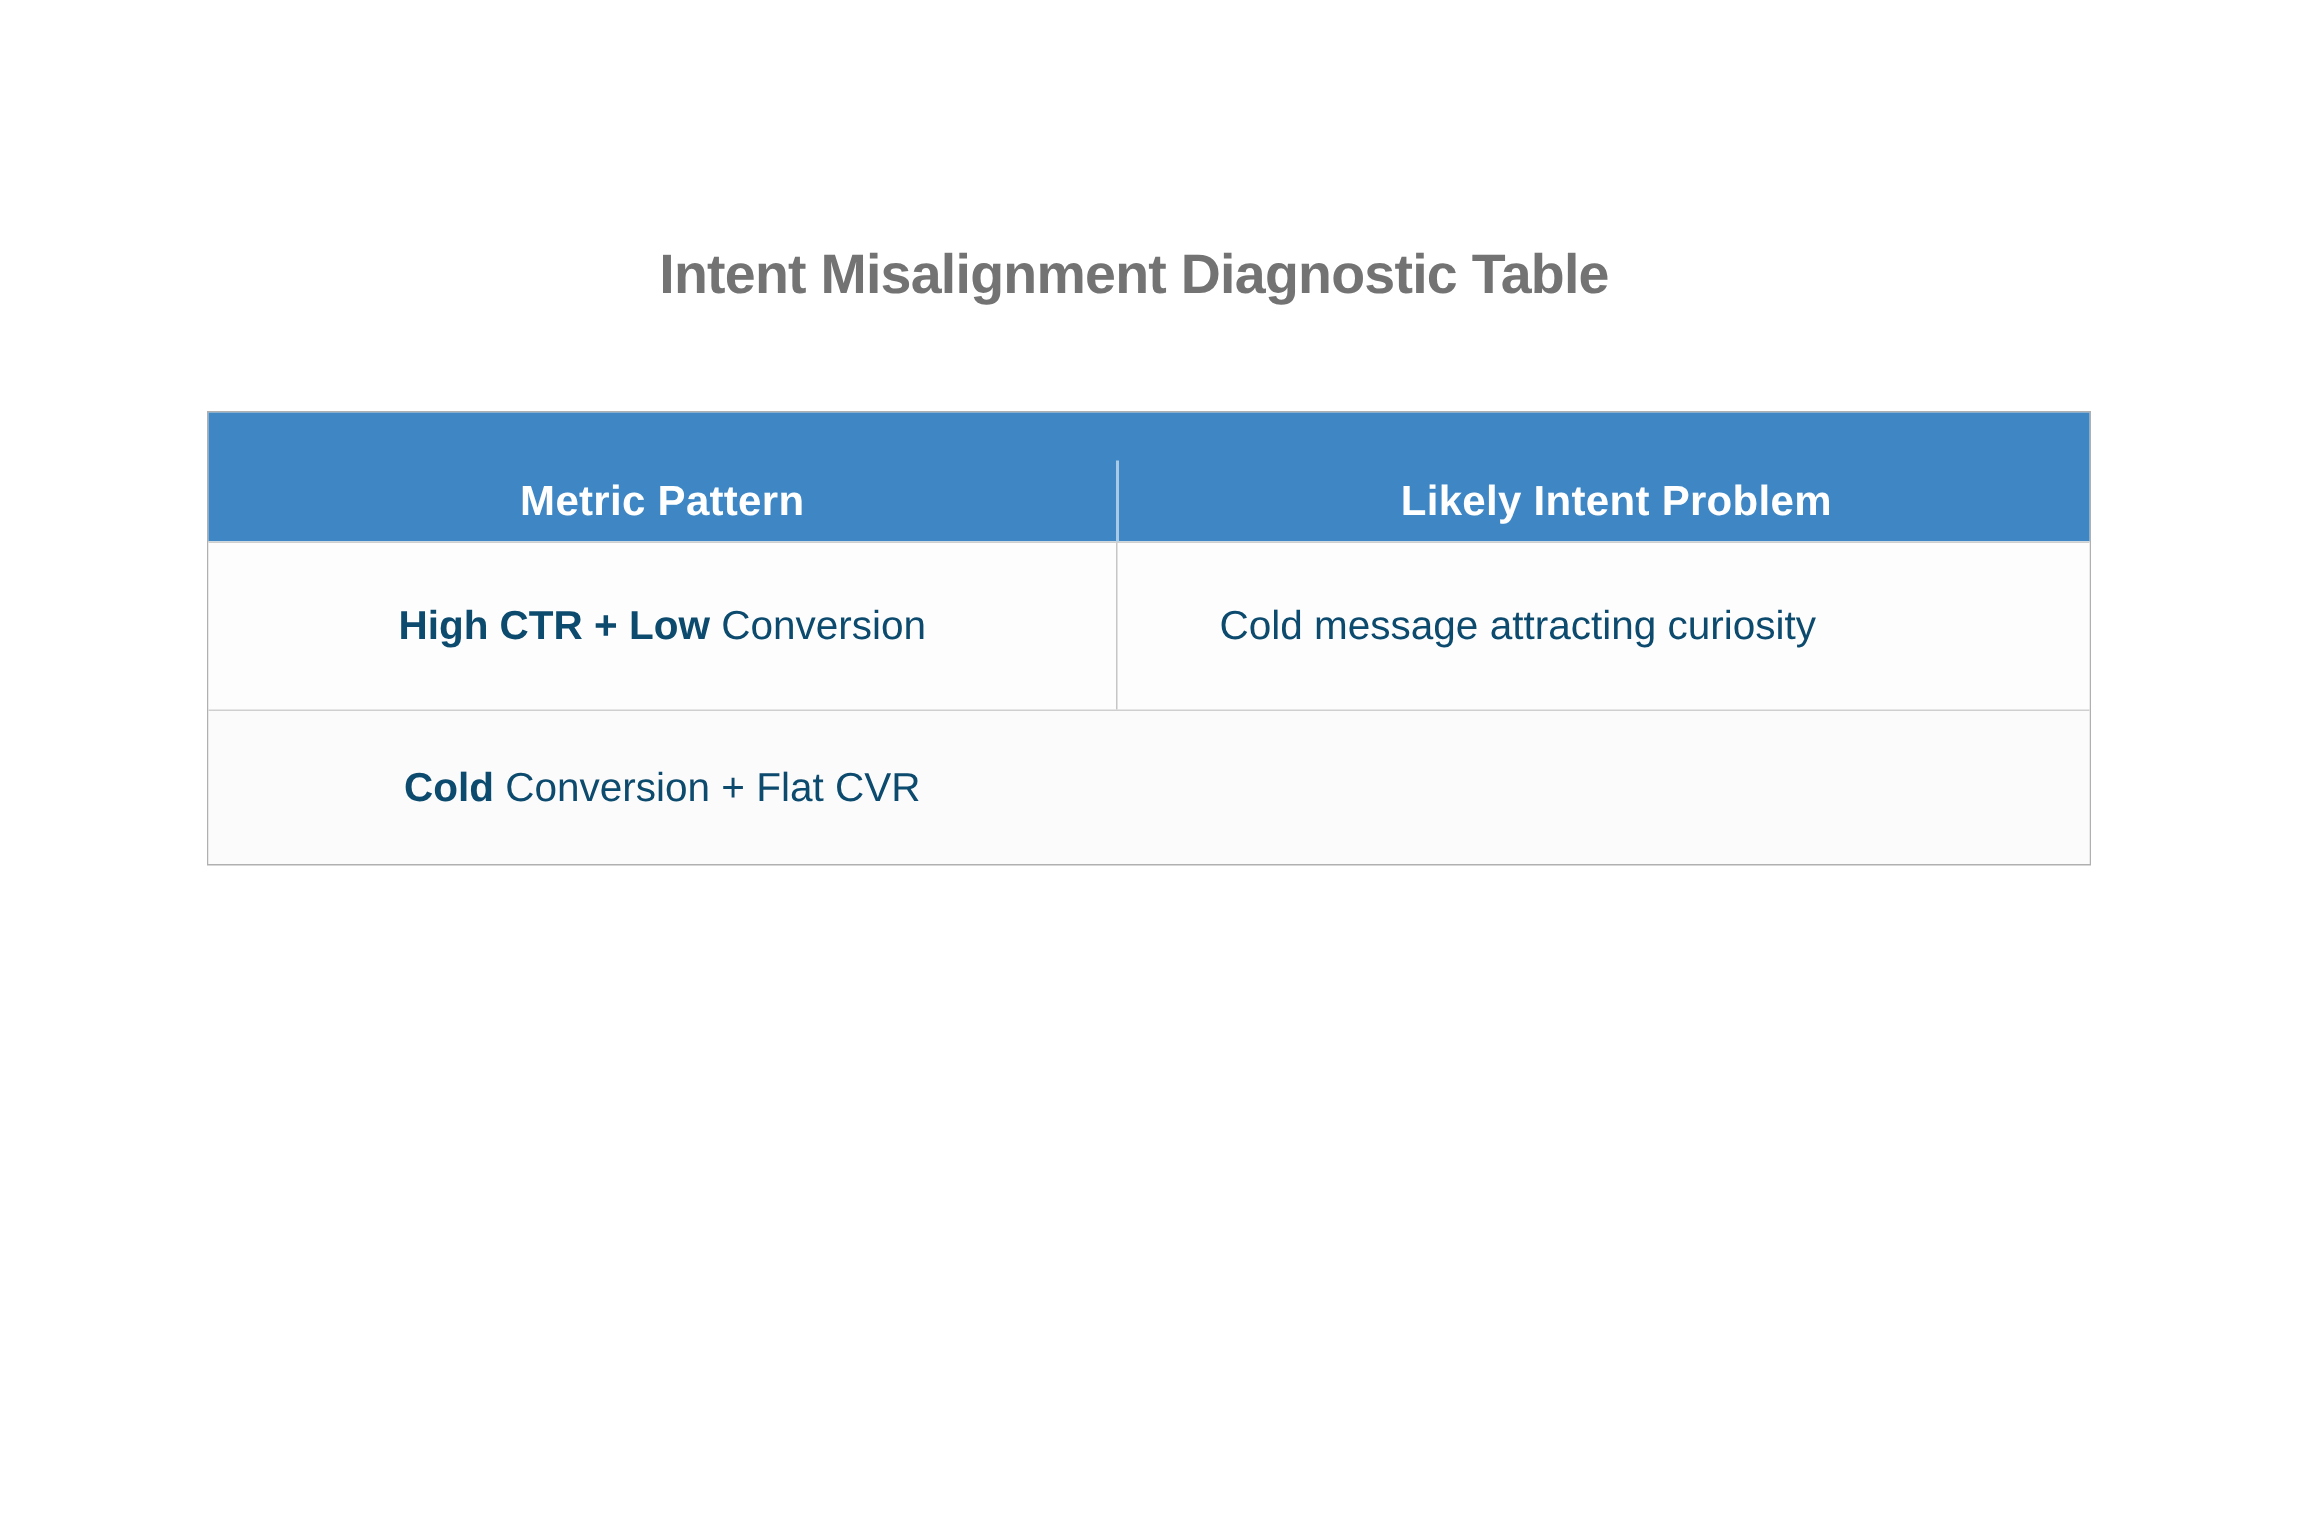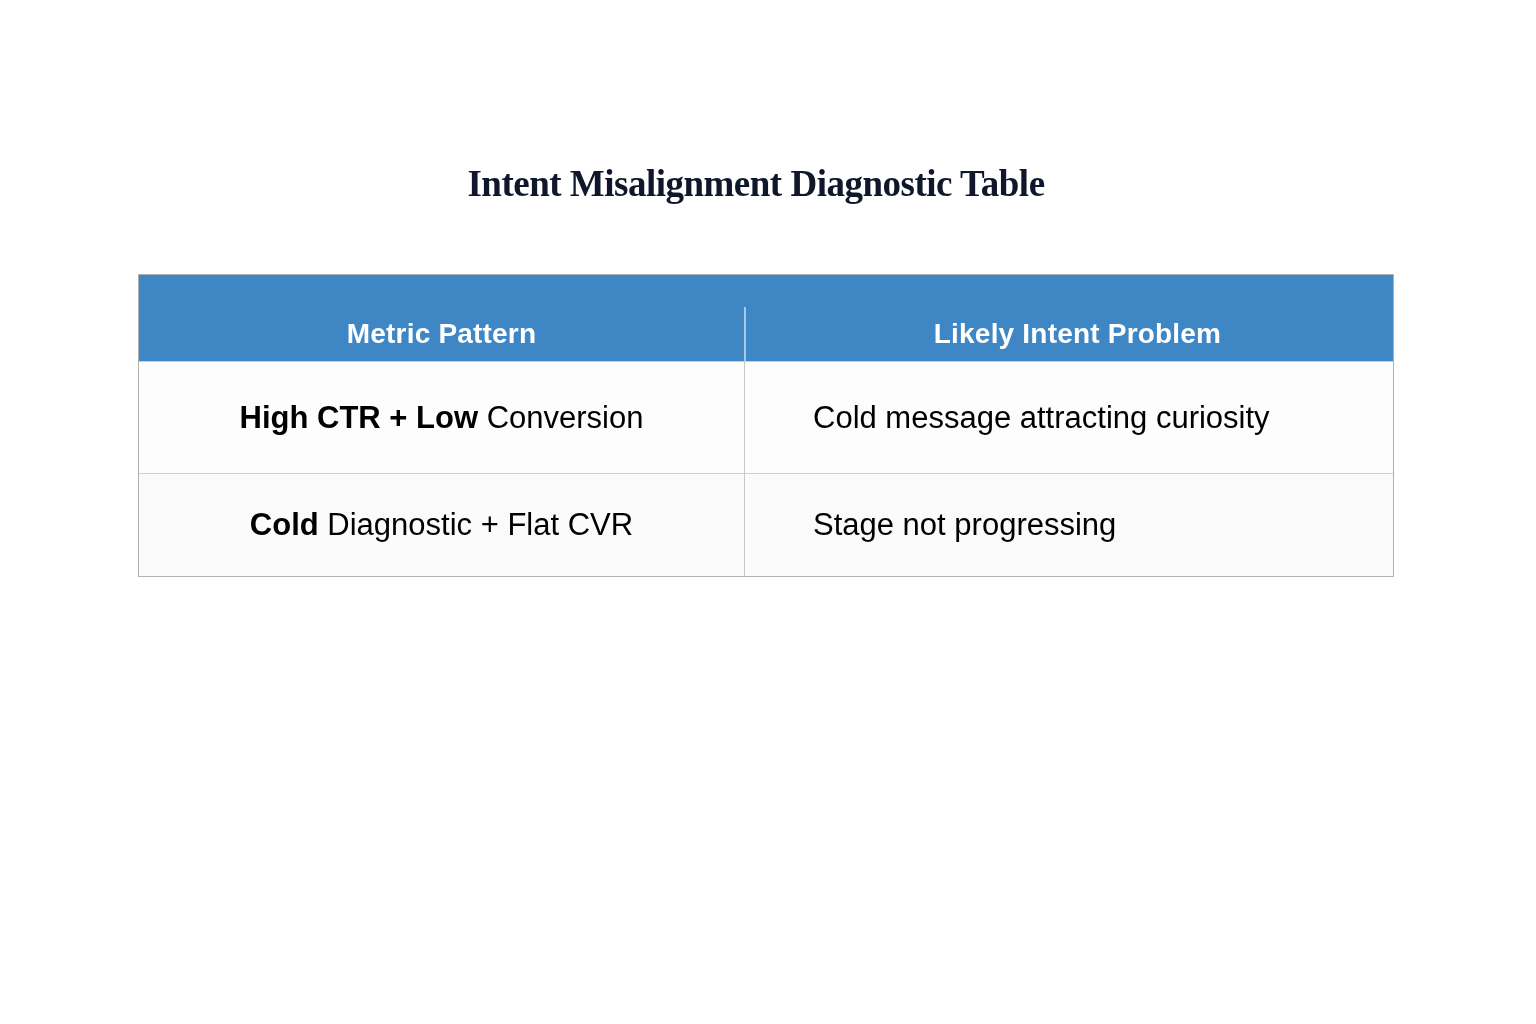--- a/index.html
+++ b/index.html
@@ -10,36 +10,35 @@
     overflow: hidden;
     position: relative;
   }
   .page-title {
     position: absolute;
     top: 162px; left: 0; right: 24px;
     text-align: center;
     font-size: 37px;
     font-weight: 700;
     letter-spacing: -0.5px;
-    color: #0f172a;
-    font-family: Liberation Serif, serif;
+    color: #737373;
   }
   .diag-table {
     position: absolute;
     top: 274px; left: 138px;
     width: 1256px;
     border: 1px solid #b0b0b0;
     background: #fdfdfd;
   }
   .t-row { display: flex; width: 100%; }
   .t-cell {
     display: flex;
     align-items: center;
-    font-size: 31px;
-    color: #000000;
+    font-size: 27px;
+    color: #0c4a6e;
   }
   .col-pattern { width: 605px; justify-content: center; text-align: center; }
   .col-problem { flex: 1; justify-content: flex-start; padding-left: 68px; }
   .t-head { height: 86px; background: #3e87c4; }
   .t-head .t-cell {
     color: #ffffff;
     font-weight: 700;
     font-size: 28px;
     letter-spacing: 0.2px;
     margin-top: 32px;
@@ -68,18 +67,17 @@
   <div class="t-row t-body-row row-0">
     <div class="t-cell col-pattern">
       <span><span class="seg-bold">High CTR + Low</span><span class="seg-rest"> Conversion</span></span>
     </div>
     <div class="t-cell col-problem">Cold message attracting curiosity</div>
   </div>
 
 
   <div class="t-row t-body-row row-2">
     <div class="t-cell col-pattern">
-      <span><span class="seg-bold">Cold</span><span class="seg-rest"> Diagnostic + Flat CVR</span></span>
+      <span><span class="seg-bold">Cold</span><span class="seg-rest"> Conversion + Flat CVR</span></span>
     </div>
-    <div class="t-cell col-problem">Stage not progressing</div>
   </div>
 
 </div>
 
 </body></html>

